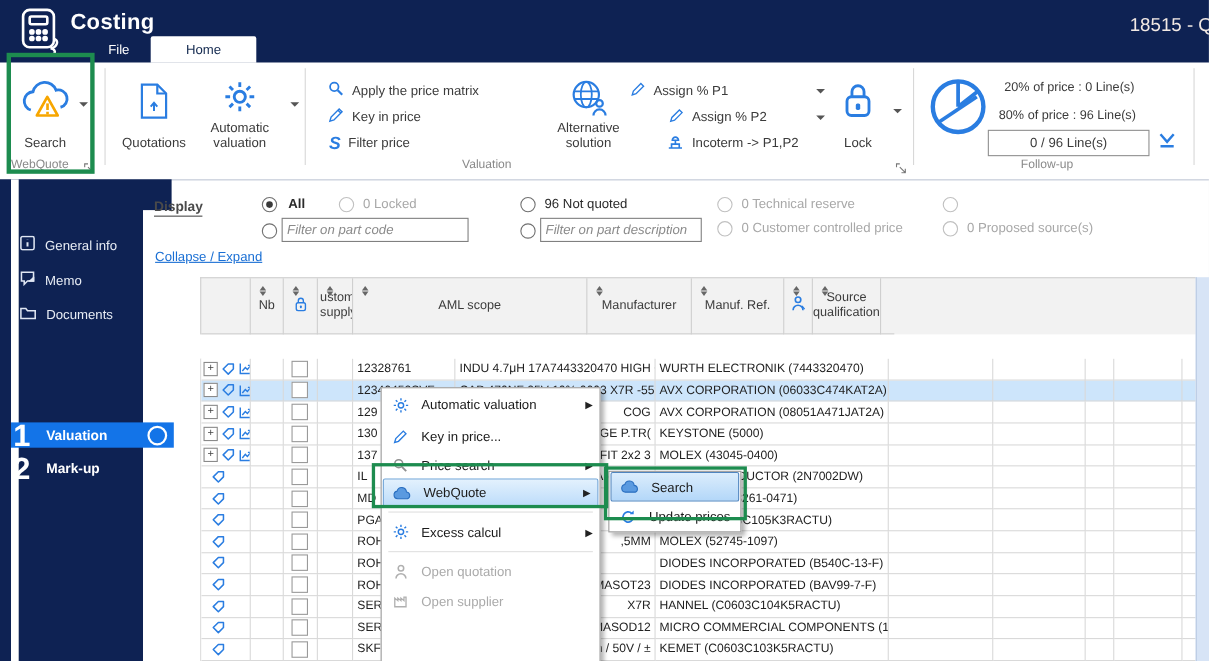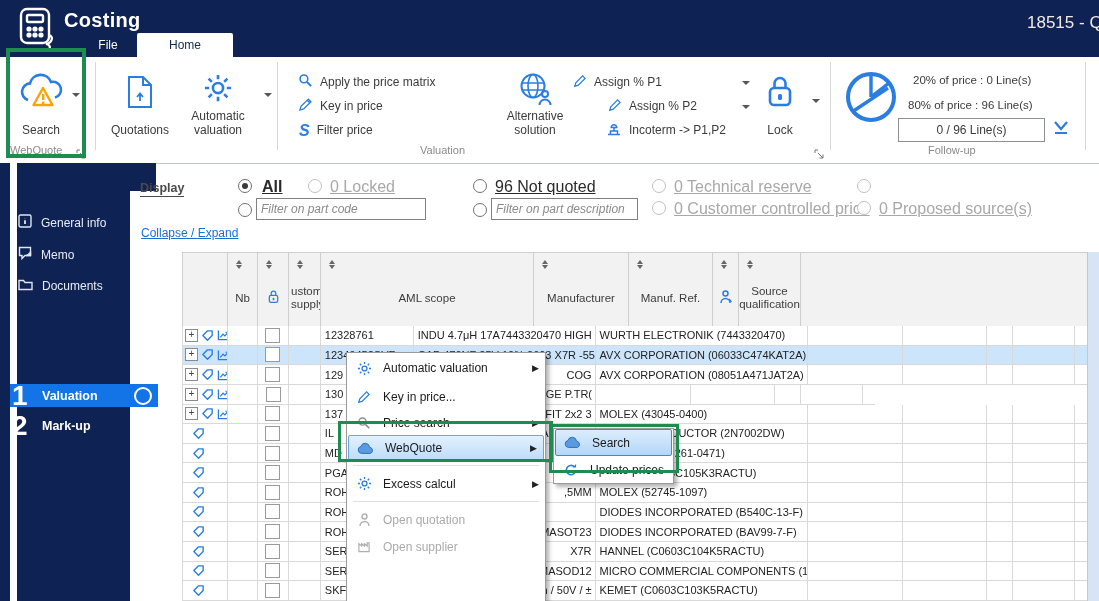--- a/index.html
+++ b/index.html
@@ -35,28 +35,28 @@
   .step.active{background:#1374e8;}
   .step-num{width:30px;font-size:28px;font-weight:bold;color:#fff;line-height:22px;text-align:left;padding-left:2px;}
   .step-label{flex:1;color:#fff;font-size:12.5px;font-weight:bold;}
   .step-circle{width:14px;height:14px;border:2.5px solid #fff;border-radius:50%;margin-right:6px;}
   
   .display-label{position:absolute;left:140px;top:181px;font-size:12.5px;font-weight:bold;color:#4a4a4a;
                  border-bottom:1px solid #4a4a4a;padding-bottom:1px;}
   .radio{position:absolute;width:12px;height:12px;border:1px solid #707070;border-radius:50%;background:#fff;}
   .radio.dis{border-color:#c0c0c0;}
   .radio.sel::after{content:"";position:absolute;left:3px;top:3px;width:6px;height:6px;border-radius:50%;background:#3a3a3a;}
-  .rlab{position:absolute;font-size:16px;color:#2a2a2a;white-space:nowrap;text-decoration:underline;}
+  .rlab{position:absolute;font-size:12px;color:#2a2a2a;white-space:nowrap;}
   .rlab.dis{color:#a8a8a8;}
   .flt-input{position:absolute;height:22px;border:1px solid #808080;font-size:12px;padding:0 4px;
              font-family:"Liberation Sans",sans-serif;box-sizing:border-box;background:#fff;color:#444;}
   .flt-input::placeholder{color:#8a8a8a;font-style:italic;}
   .link{position:absolute;left:141px;top:226px;font-size:12px;color:#1a6fd4;text-decoration:underline;cursor:pointer;}
   
-  .thead{position:absolute;left:182px;top:252px;width:905px;height:92px;display:flex;
+  .thead{position:absolute;left:182px;top:252px;width:905px;height:52px;display:flex;
          background:#f2f2f2;border-top:1px solid #cfcfcf;border-left:1px solid #cfcfcf;box-sizing:border-box;}
   .th{position:relative;border-right:1px solid #cfcfcf;border-bottom:1px solid #cfcfcf;box-sizing:border-box;
       display:flex;flex-direction:column;align-items:center;justify-content:center;
       font-size:11.5px;color:#3c3c3c;text-align:center;line-height:13px;overflow:hidden;}
   .sort{position:absolute;top:4px;left:8px;width:7px;height:11px;}
   .sort::before{content:"";position:absolute;top:0;left:0;border:3.5px solid transparent;border-bottom:4px solid #666;}
   .sort::after{content:"";position:absolute;top:8px;left:0;border:3.5px solid transparent;border-top:4px solid #666;}
   .tbody{position:absolute;left:182px;top:326px;width:905px;height:275px;overflow:hidden;border-left:1px solid #d9d9d9;box-sizing:border-box;}
   .t-row{display:flex;height:19.64px;box-sizing:border-box;background:#fff;}
   .t-row.selected{background:#cde5fb;}
@@ -466,20 +466,21 @@
             </svg>
           </span>
         </div>
         <div class="td c1"></div>
         <div class="td c2">
           <span class="chk"></span>
         </div>
         <div class="td c3"></div>
         <div class="td c4 pad">130</div>
         <div class="td c5 frag">ROUGE P.TR(</div>
+        <div class="td c6 pad">KEYSTONE (5000)</div>
         <div class="td c7"></div>
         <div class="td c8"></div>
         <div class="td c9"></div>
         <div class="td c10"></div>
         <div class="td c11"></div>
       </div>
       <div class="t-row">
         <div class="td c0">
           <span class="plusbox">+</span>
           <span class="rowico">

